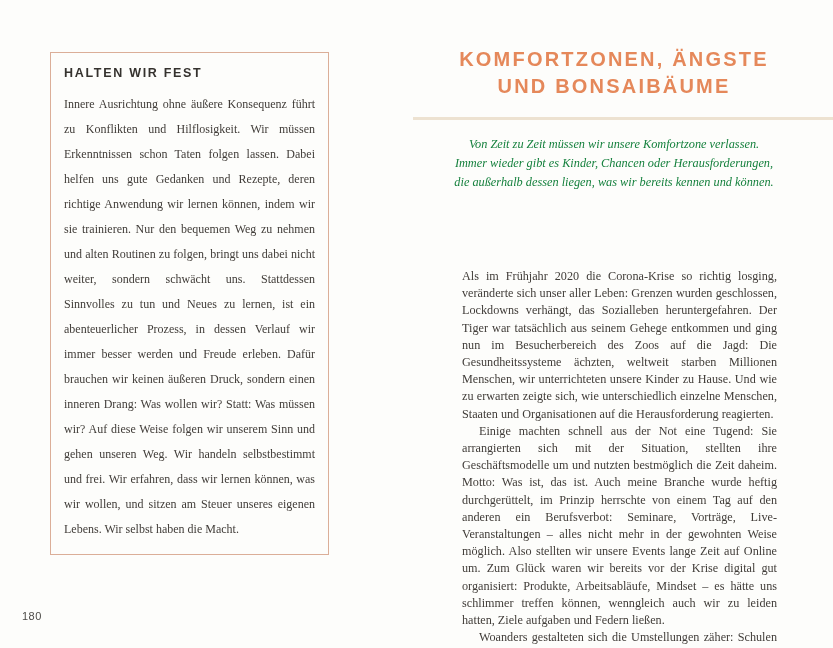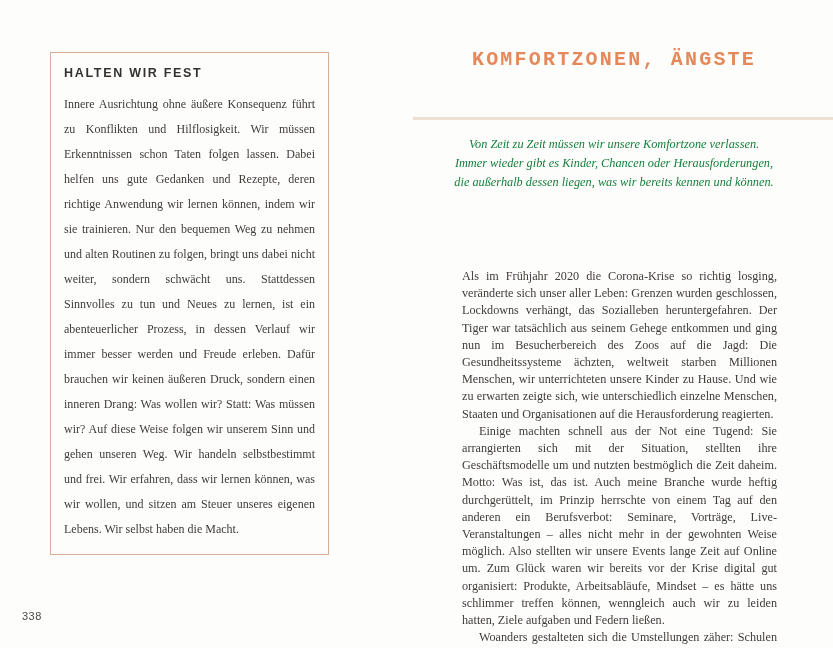--- a/index.html
+++ b/index.html
@@ -59,21 +59,21 @@
   .pagenum.pn-right { right: 20px; margin-top: 36px; }
 
   
   .chapter-title {
     position: absolute;
     left: 440px;
     top: 46px;
     width: 348px;
     margin: 0;
     text-align: center;
-    font-family: Liberation Mono, monospace;
+    font-family: Liberation Sans, sans-serif;
     font-weight: bold;
     font-size: 20px;
     line-height: 27px;
     letter-spacing: 2.2px;
     color: var(--accent, #E5885A);
   }
   .chapter-title span { display: block; }
 
   .chapter-rule {
     position: absolute;
@@ -114,24 +114,25 @@
 </head>
 <body>
 
 <div class="spread">
 
   <div class="callout">
     <h3 class="callout-title">HALTEN WIR FEST</h3>
     <p class="callout-body">Innere Ausrichtung ohne äußere Konsequenz führt zu Konflikten und Hilflosigkeit. Wir müssen Erkenntnissen schon Taten folgen lassen. Dabei helfen uns gute Gedanken und Rezepte, deren richtige Anwendung wir lernen können, indem wir sie trainieren. Nur den bequemen Weg zu nehmen und alten Routinen zu folgen, bringt uns dabei nicht weiter, sondern schwächt uns. Stattdessen Sinnvolles zu tun und Neues zu lernen, ist ein abenteuerlicher Prozess, in dessen Verlauf wir immer besser werden und Freude erleben. Dafür brauchen wir keinen äußeren Druck, sondern einen inneren Drang: Was wollen wir? Statt: Was müssen wir? Auf diese Weise folgen wir unserem Sinn und gehen unseren Weg. Wir handeln selbstbestimmt und frei. Wir erfahren, dass wir lernen können, was wir wollen, und sitzen am Steuer unseres eigenen Lebens. Wir selbst haben die Macht.</p>
   </div>
 
-  <div class="pagenum pn-left">338</div>
+  <div class="pagenum pn-left">180</div>
 
   <h1 class="chapter-title">
     <span>KOMFORTZONEN, ÄNGSTE</span>
+    <span>UND BONSAIBÄUME</span>
   </h1>
 
   <div class="chapter-rule"></div>
 
   <div class="chapter-intro">
     <div>Von Zeit zu Zeit müssen wir unsere Komfortzone verlassen.</div>
     <div>Immer wieder gibt es Kinder, Chancen oder Herausforderungen,</div>
     <div>die außerhalb dessen liegen, was wir bereits kennen und können.</div>
   </div>
 

